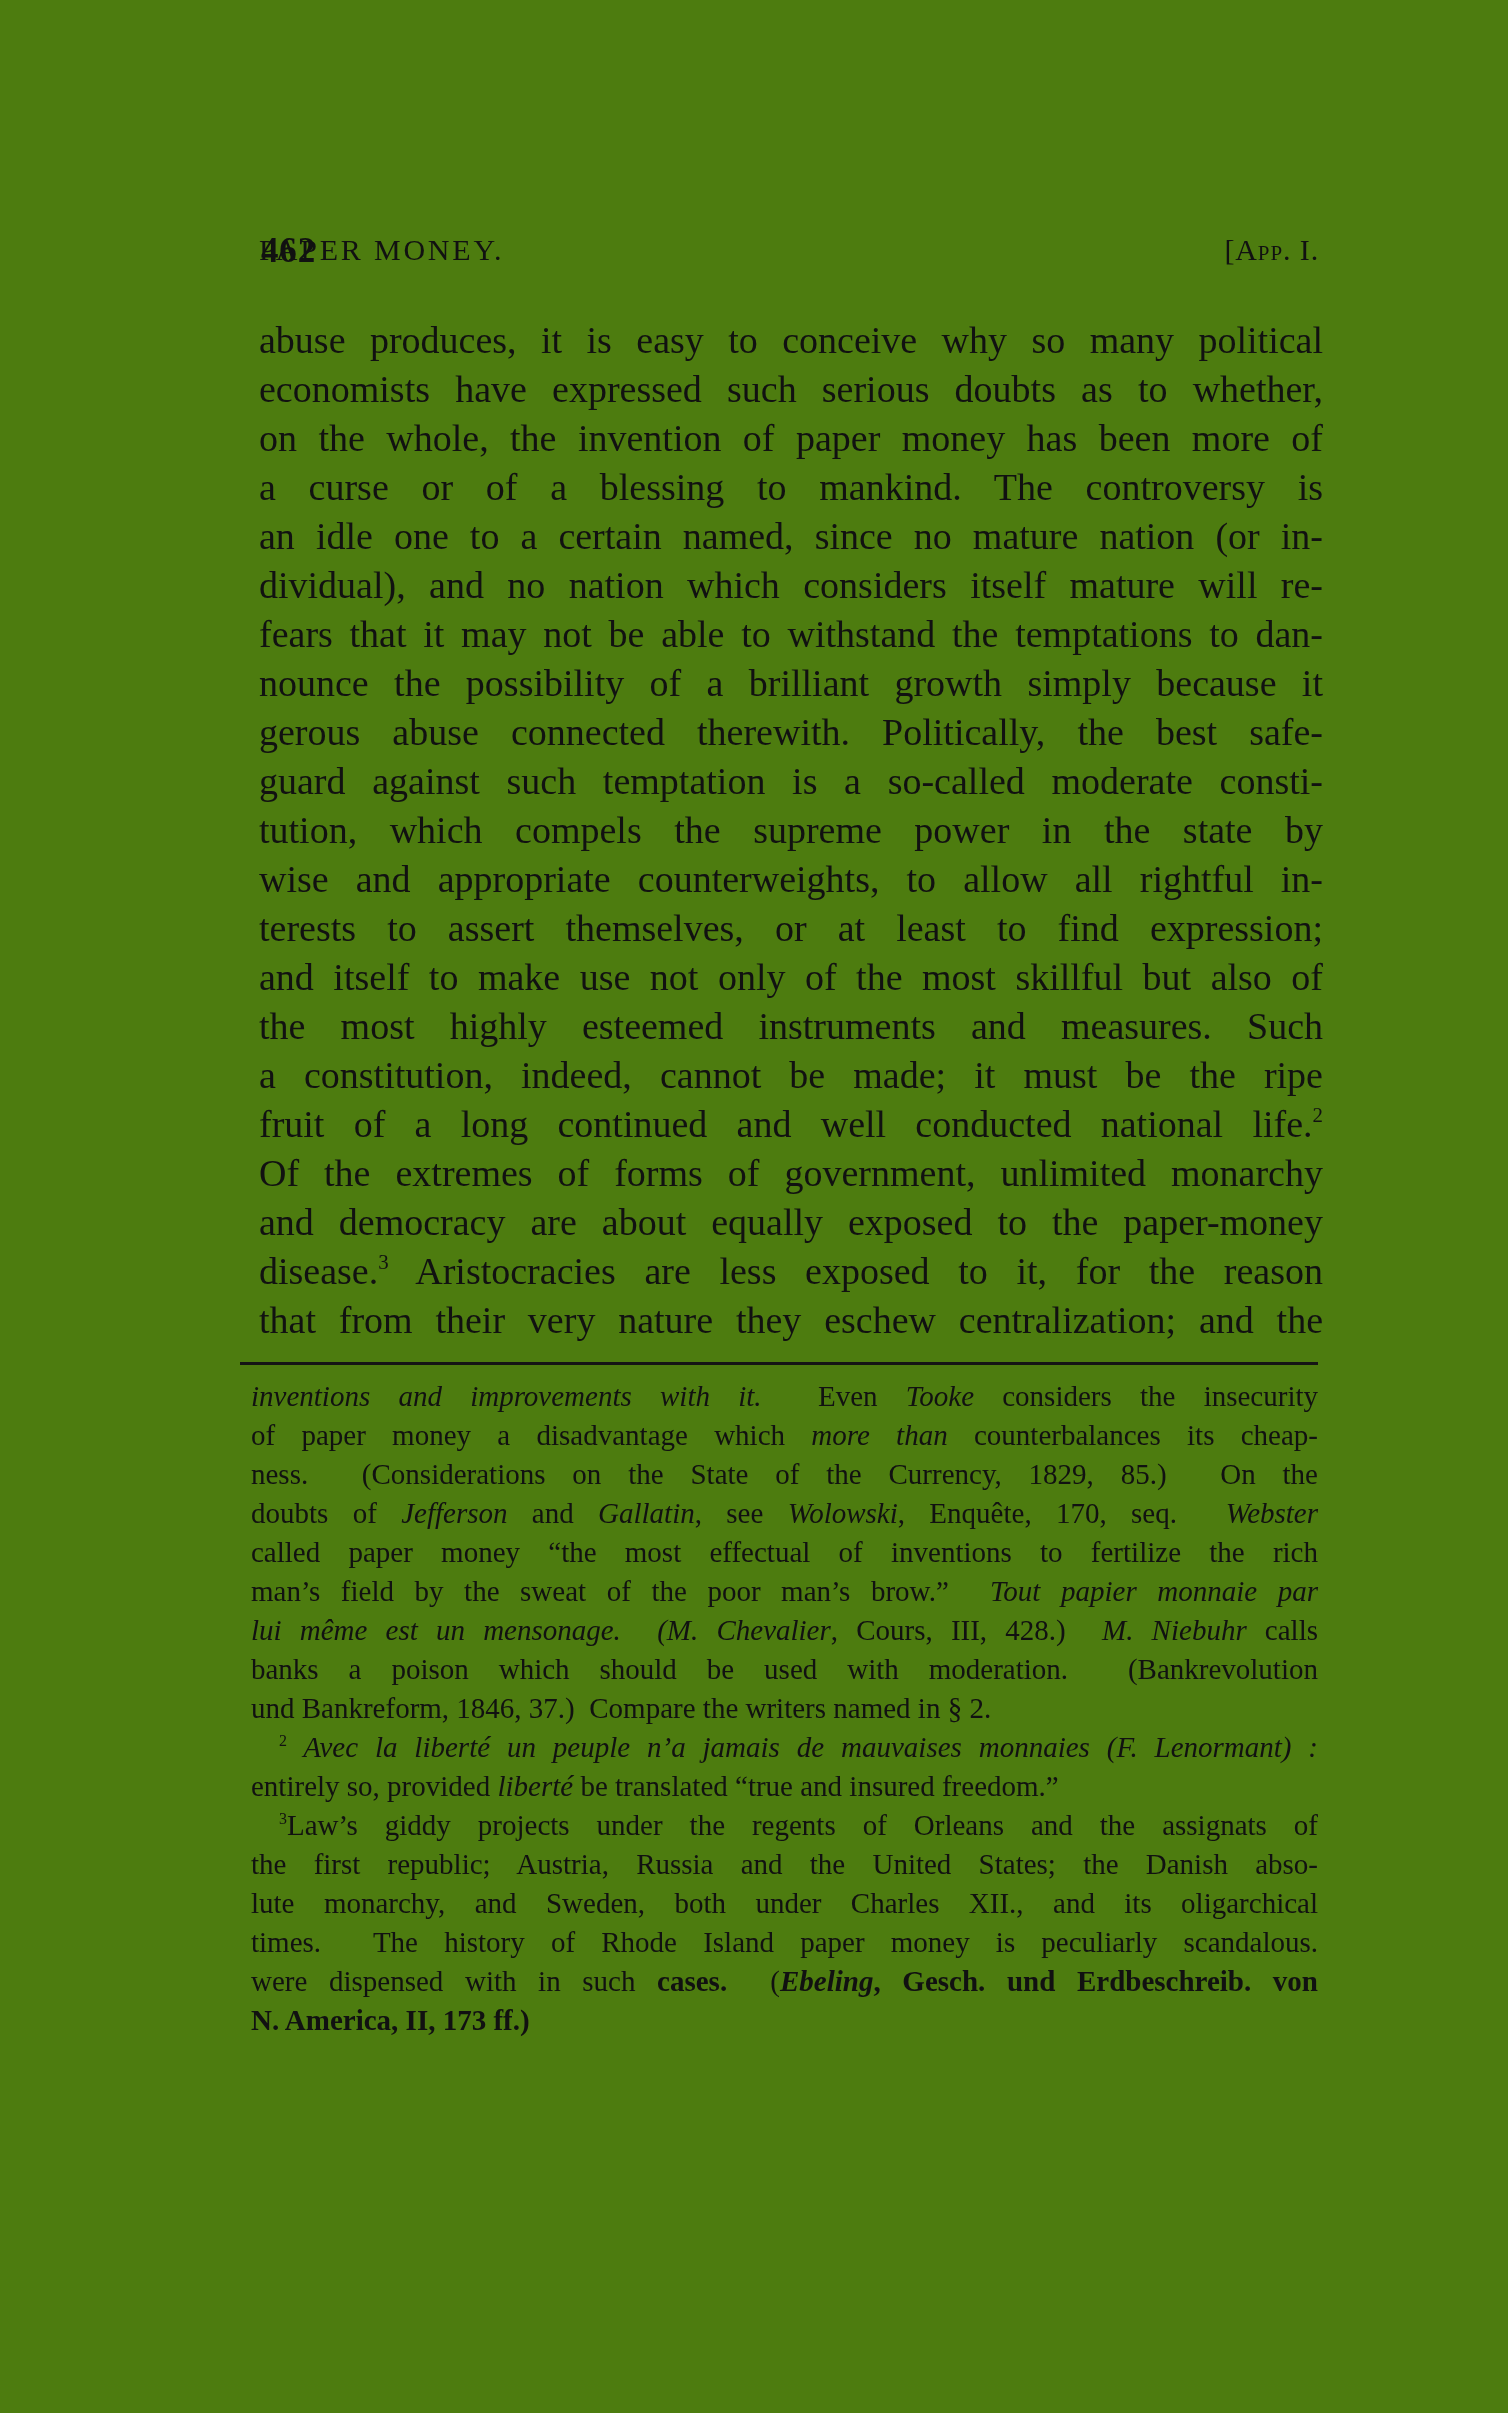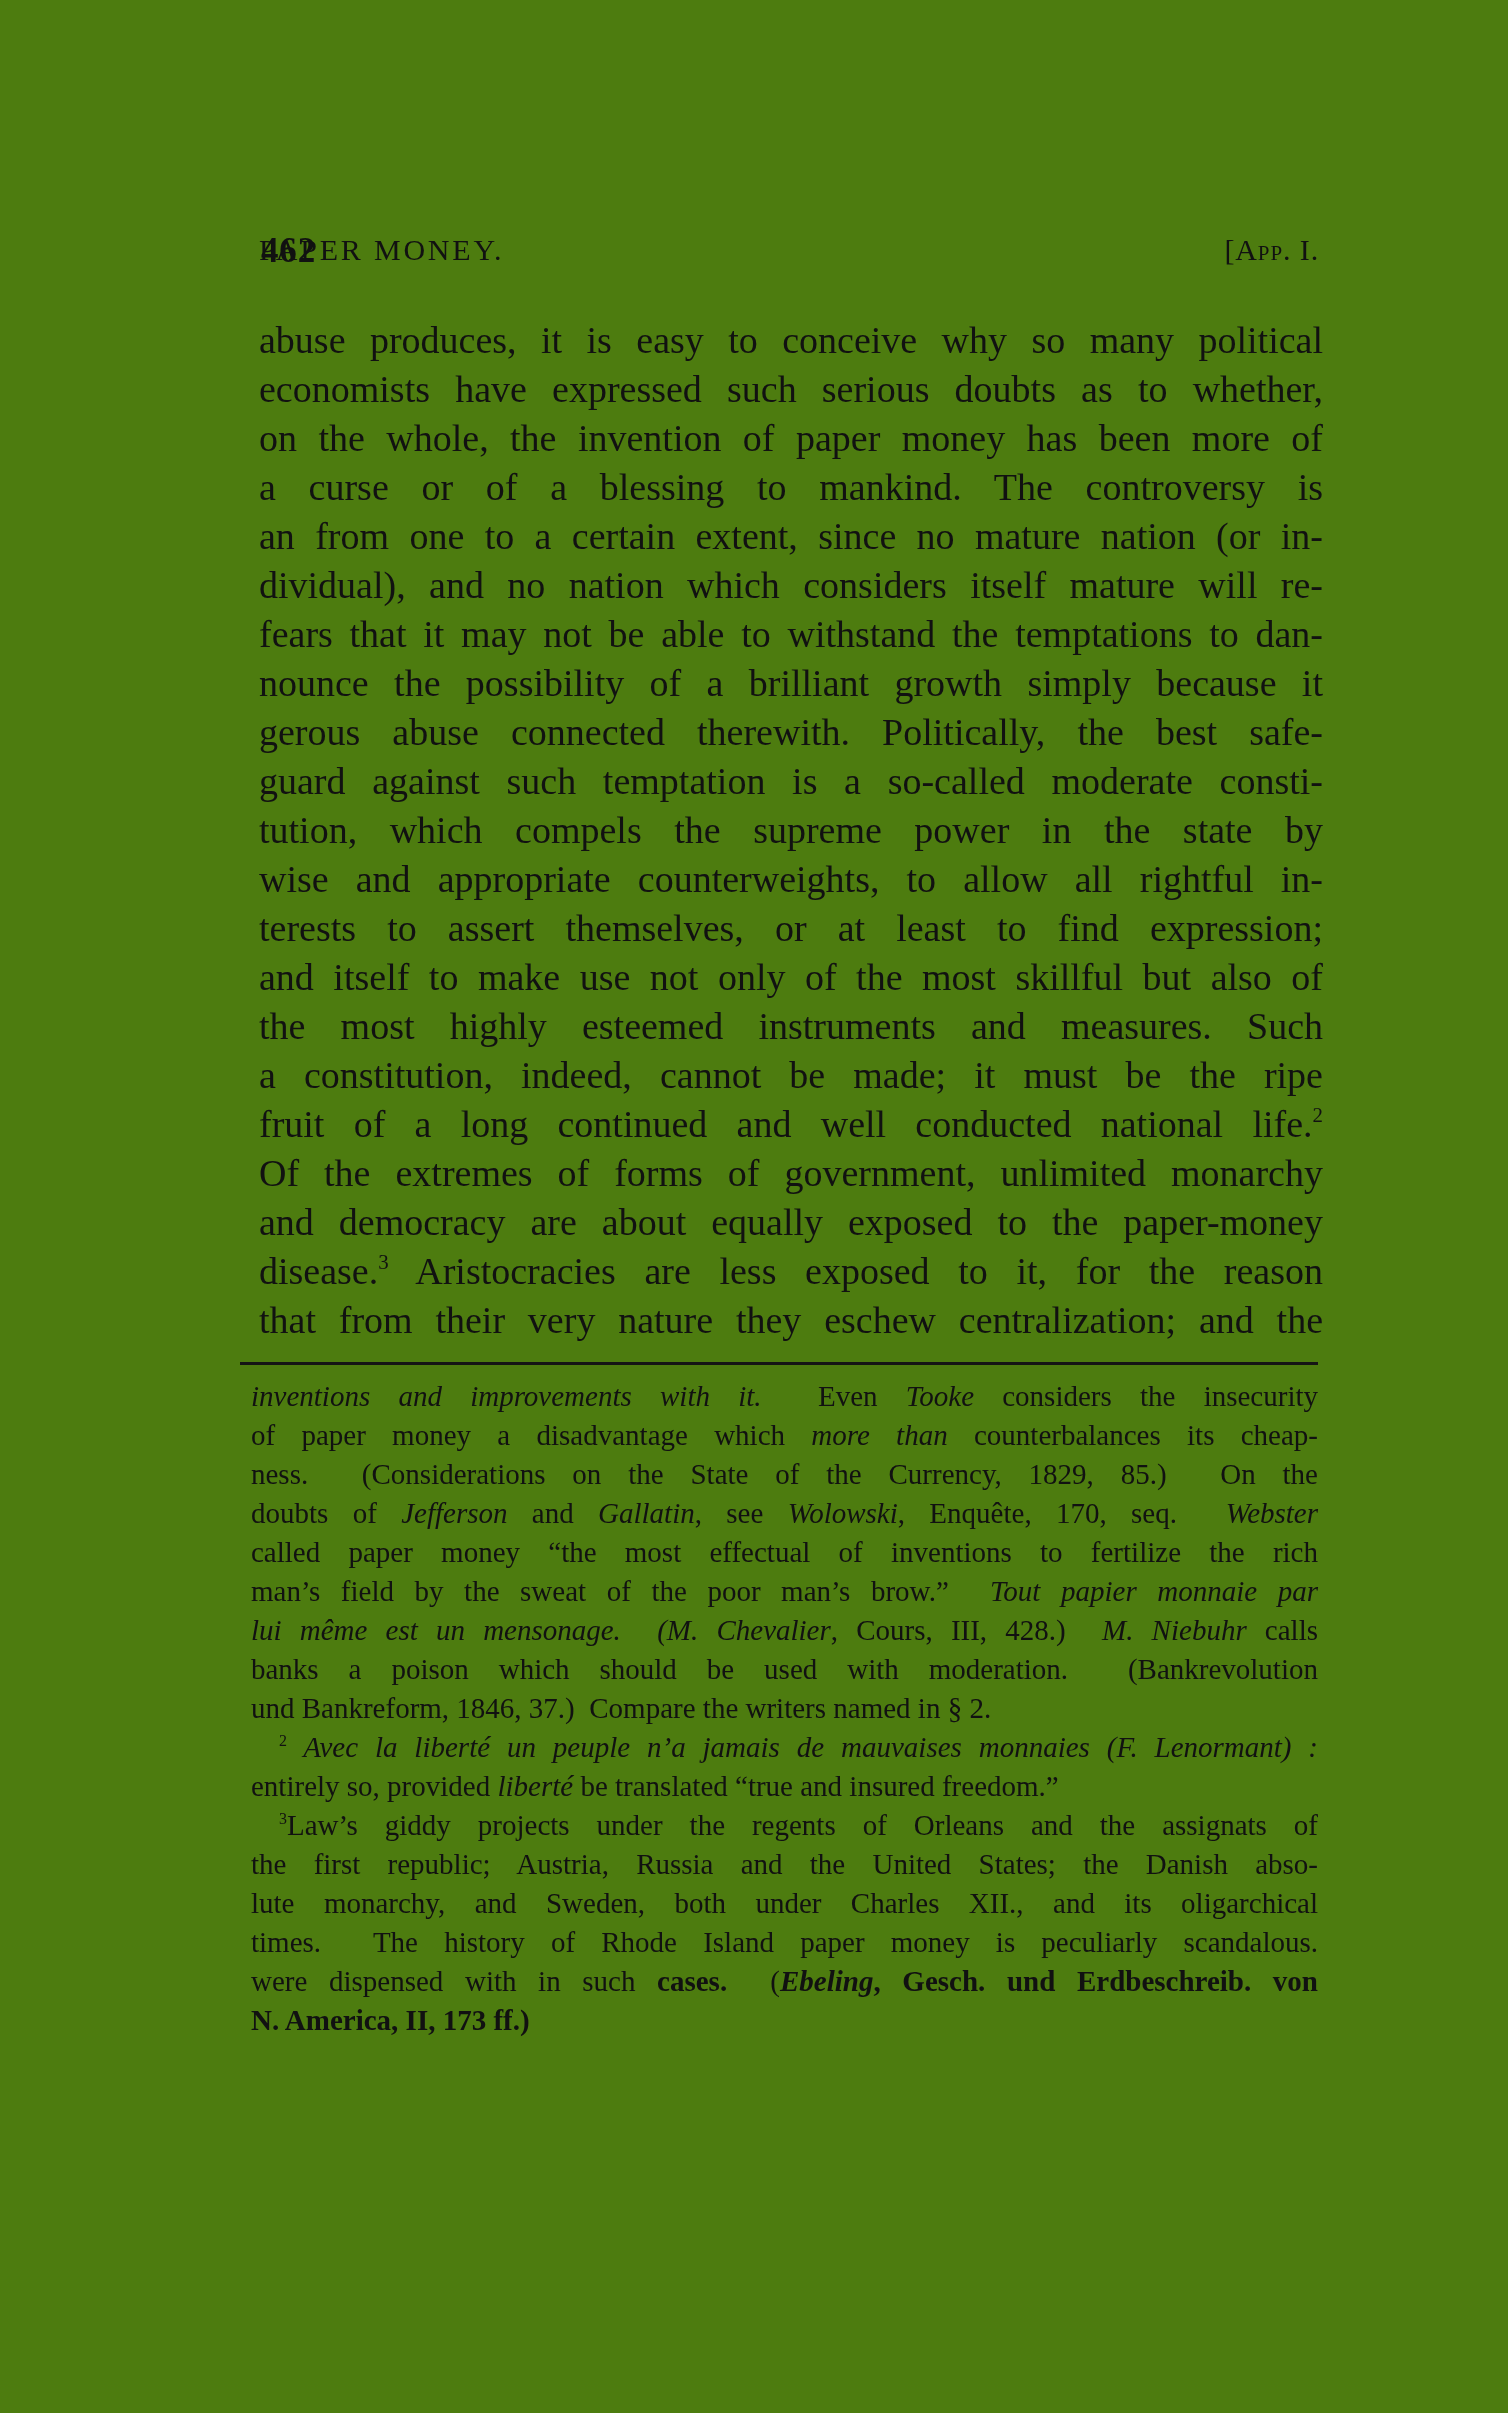--- a/index.html
+++ b/index.html
@@ -44,21 +44,21 @@
     <span class="page-number">462</span>
     <span class="running-title">PAPER MONEY.</span>
     <span class="section-ref">[App. I.</span>
   </div>
 
   <div class="body-text" id="body-text">
       <span class="line"><span class="seg">abuse produces, it is easy to conceive why so many political</span></span>
       <span class="line"><span class="seg">economists have expressed such serious doubts as to whether,</span></span>
       <span class="line"><span class="seg">on the whole, the invention of paper money has been more of</span></span>
       <span class="line"><span class="seg">a curse or of a blessing to mankind.   The controversy is</span></span>
-      <span class="line"><span class="seg">an from one to a certain extent, since no mature nation (or in-</span></span>
+      <span class="line"><span class="seg">an idle one to a certain named, since no mature nation (or in-</span></span>
       <span class="line"><span class="seg">dividual), and no nation which considers itself mature will re-</span></span>
       <span class="line"><span class="seg">fears that it may not be able to withstand the temptations to dan-</span></span>
       <span class="line"><span class="seg">nounce the possibility of a brilliant growth simply because it</span></span>
       <span class="line"><span class="seg">gerous abuse connected therewith.  Politically, the best safe-</span></span>
       <span class="line"><span class="seg">guard against such temptation is a so-called moderate consti-</span></span>
       <span class="line"><span class="seg">tution, which compels the supreme power in the state by</span></span>
       <span class="line"><span class="seg">wise and appropriate counterweights, to allow all rightful in-</span></span>
       <span class="line"><span class="seg">terests to assert themselves, or at least to find expression;</span></span>
       <span class="line"><span class="seg">and itself to make use not only of the most skillful but also of</span></span>
       <span class="line"><span class="seg">the most highly esteemed instruments and measures.  Such</span></span>

